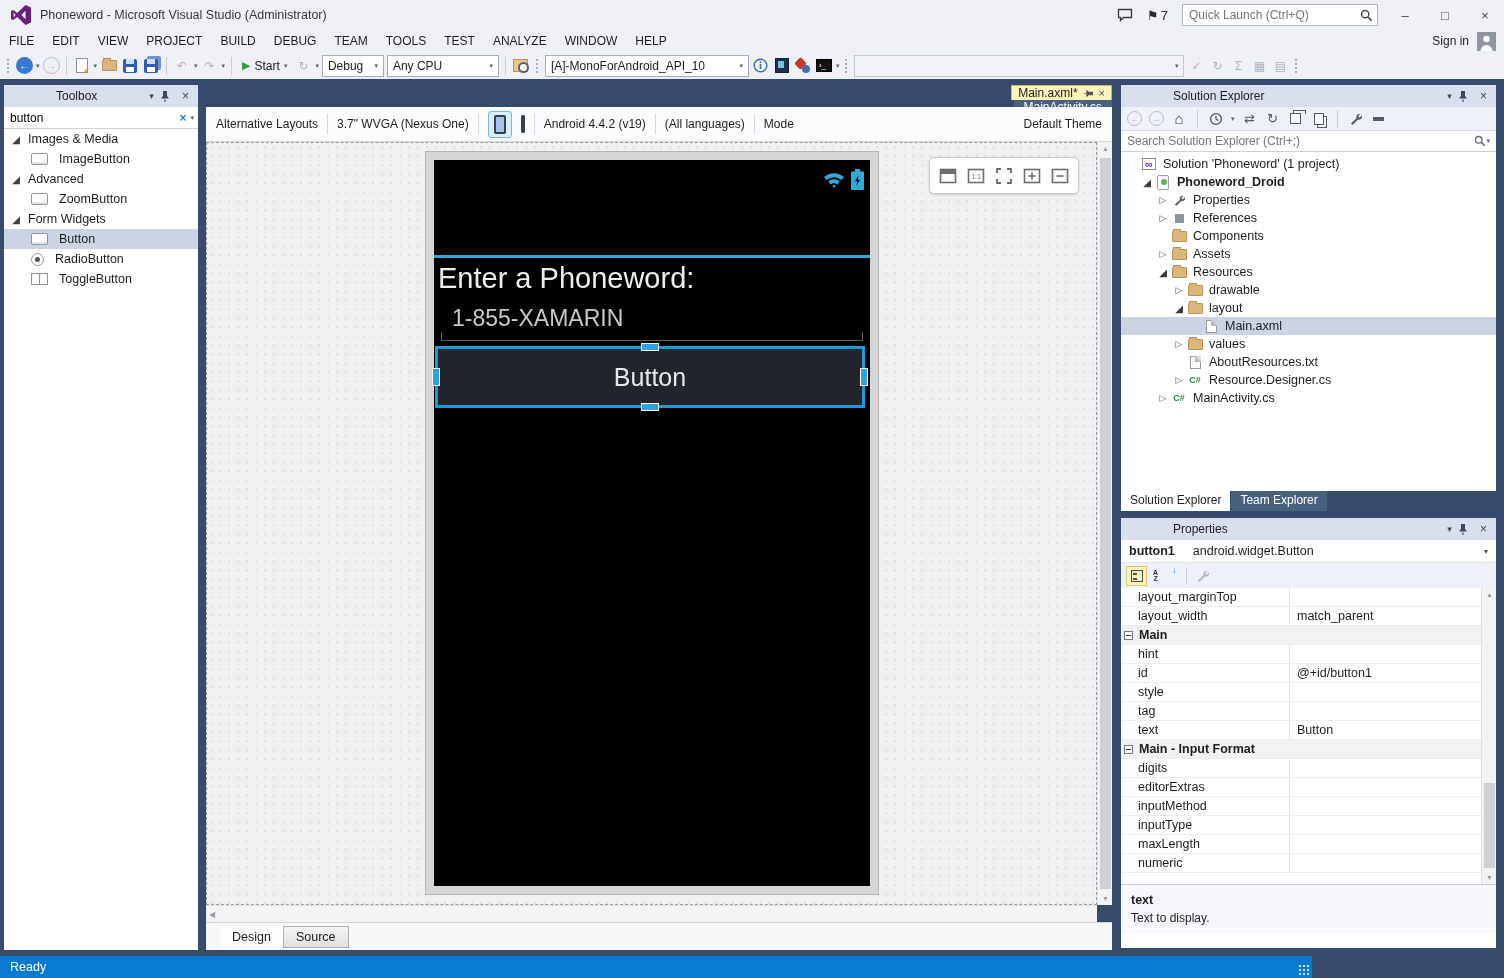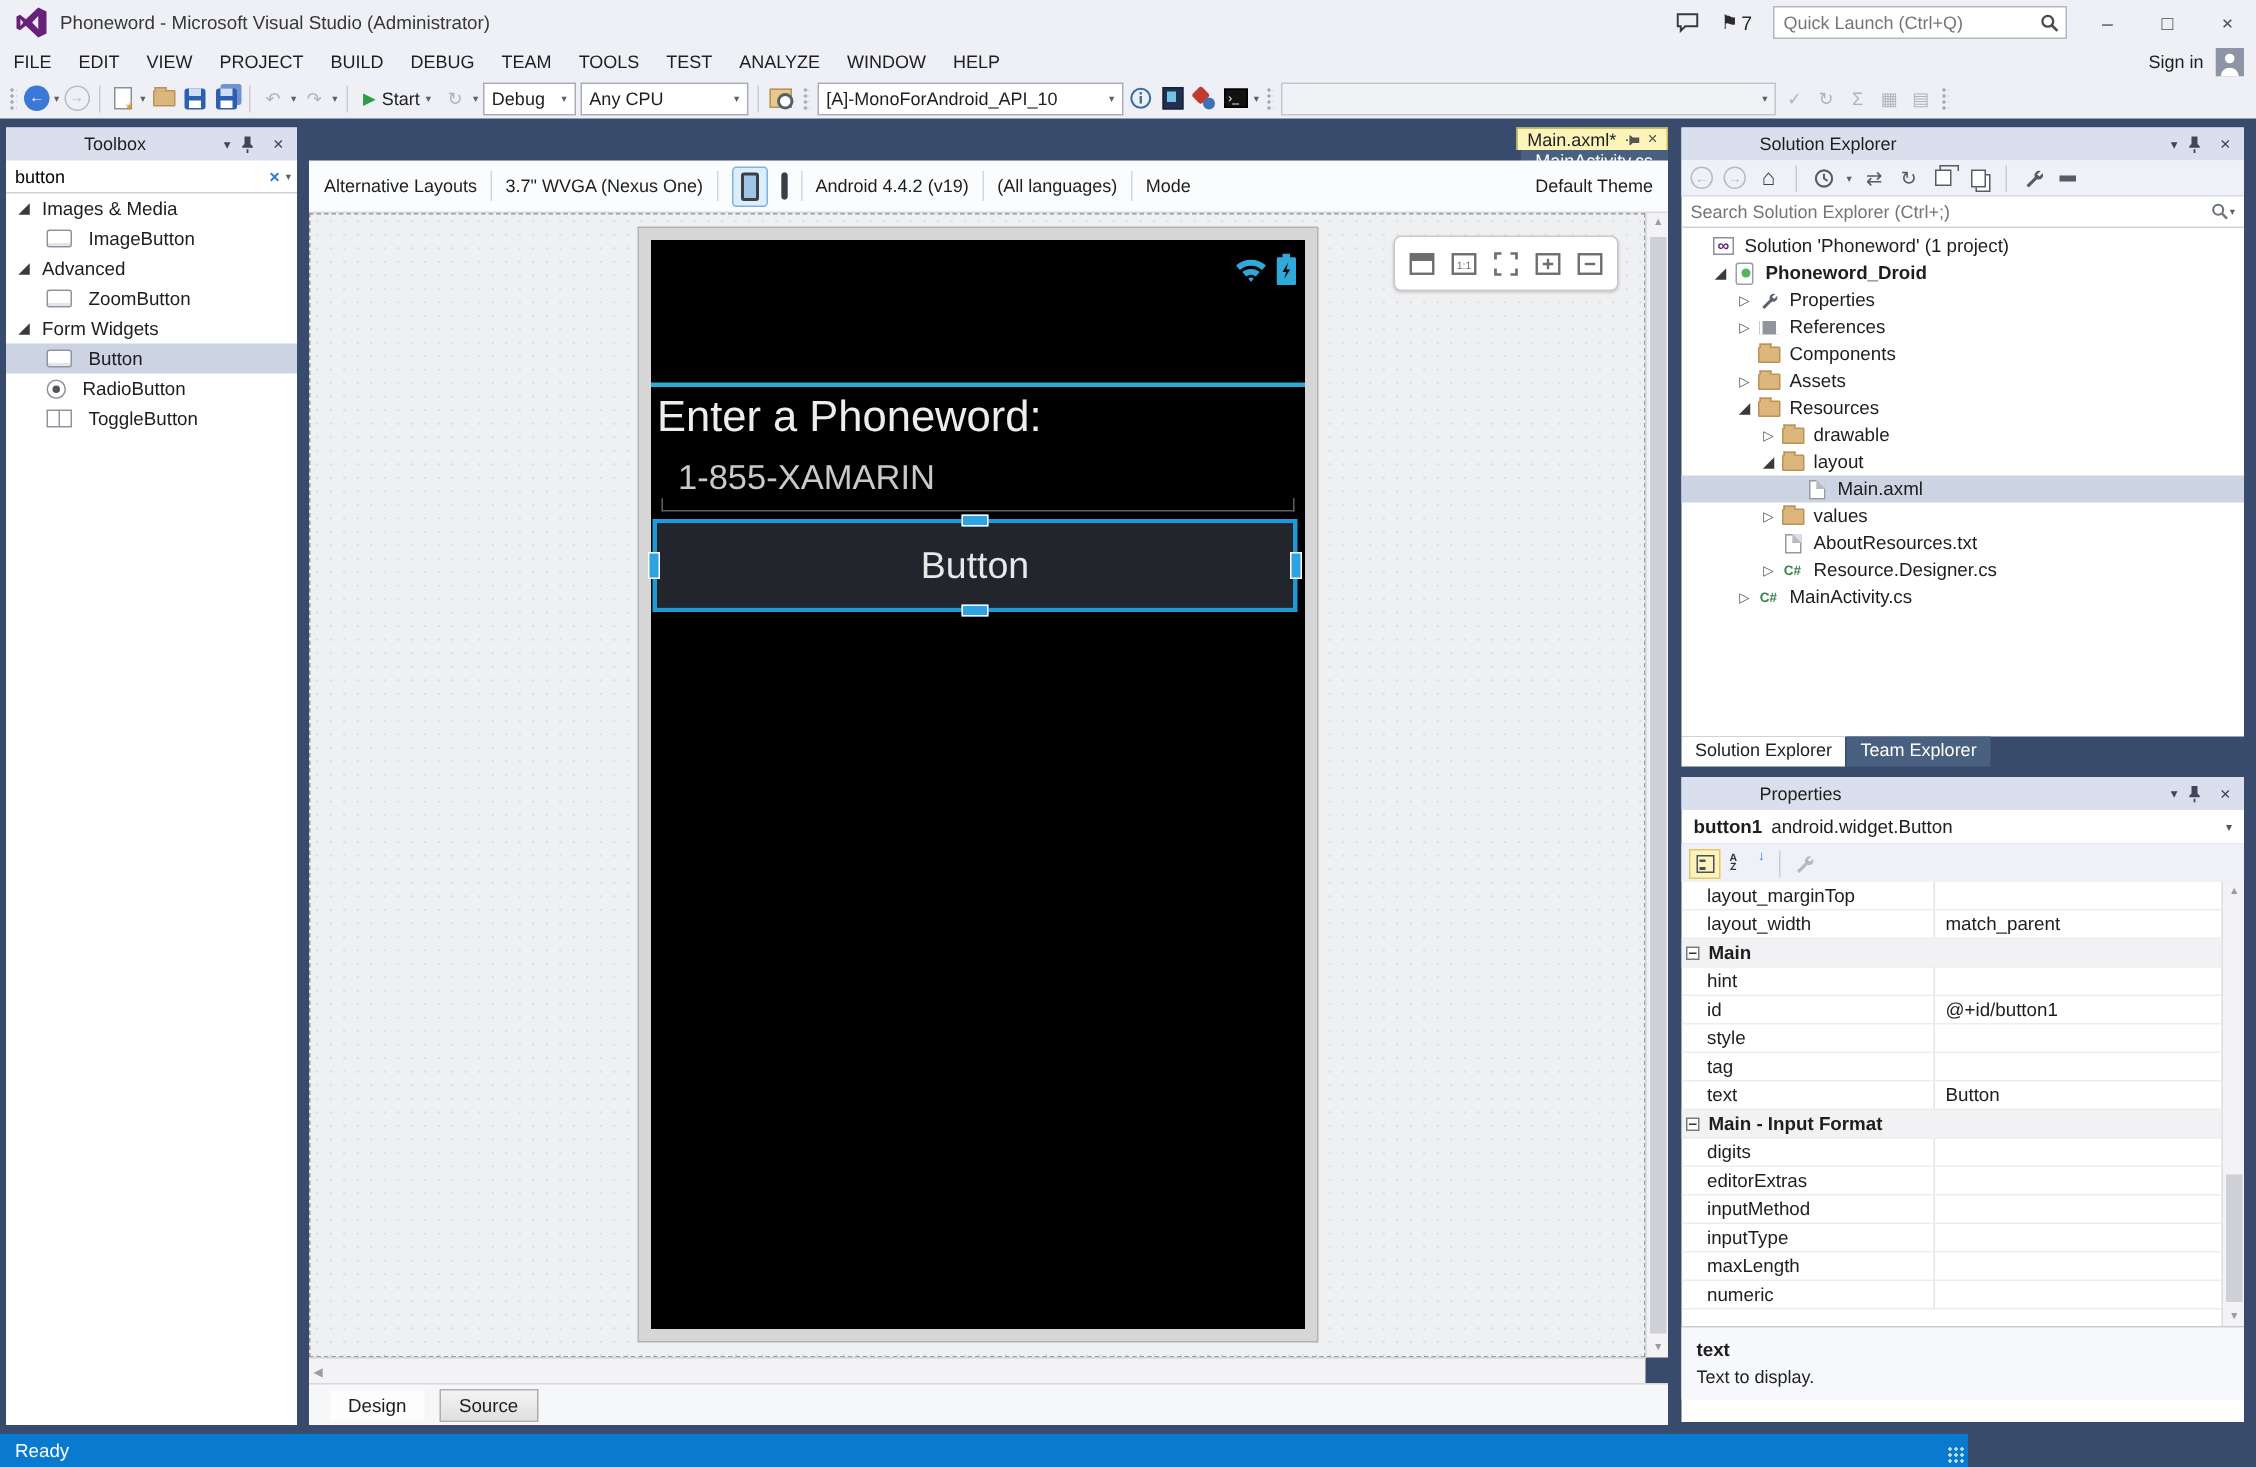--- a/index.html
+++ b/index.html
@@ -88,21 +88,21 @@
   .p-portrait { width:12px; height:19px; border:2px solid #3a3e45; border-radius:2px; background:#9fc6e8; }
   .p-landscape { width:20px; height:13px; border:2px solid #3a3e45; border-radius:2px; background:#6a6f77; }
   .dtheme { margin-left:auto; }
 
   .canvas { position:absolute; left:0; top:57px; width:891px; height:763px; background:#eff0f2; background-image:radial-gradient(#dadbe0 1px, transparent 1px); background-size:9px 9px; border:1px dashed #9b9b9b;padding-left:28px; }
   .vscroll { position:absolute; right:0; top:57px; width:15px; height:763px; background:#f3f3f5; border-left:1px solid #dfe0e4; }
   .vthumb { position:absolute; left:2px; top:16px; bottom:16px; width:11px; background:#cfd0d6; }
   .sarrow { position:absolute; left:0; width:15px; text-align:center; font-size:7px; color:#9a9ca3; }
   .hscroll { position:absolute; left:0; top:820px; width:891px; height:17px; background:#f3f3f5; border-top:1px solid #dfe0e4; display:flex; align-items:center; }
   .hscroll .la { color:#9a9ca3; font-size:8px; padding-left:3px; }
-  .btabrow { position:absolute; left:0; top:837px; width:906px; height:28px; background:#f6f7f9; border-top:1px solid #d6d7db; display:flex; align-items:center; padding-left:14px; gap:10px; }
+  .btabrow { position:absolute; left:0; top:837px; width:906px; height:28px; background:#f6f7f9; border-top:1px solid #d6d7db; display:flex; align-items:center; padding-left:14px; gap:0; }
   .btab { font-size:12.5px; padding:3px 12px; }
   .btab.active { background:#fdfdfd; }
   .btab.srcbtn { background:linear-gradient(#f4f4f4,#dfdfdf); border:1px solid #aeaeae; }
 
   
   .phone { position:absolute; left:219px; top:9px; width:452px; height:742px; background:#000; border:8px solid #d6d6d6; box-shadow:0 0 0 1px #b3b3b3; }
   .pstatus { position:absolute; top:4px; right:6px; display:flex; align-items:flex-end; gap:5px; height:26px; }
   .p-blueline { position:absolute; left:0; top:95px; width:100%; height:3px; background:#2fa9d8; }
   .p-label { position:absolute; left:4px; top:102px; font-size:29px; color:#ededed; }
   .p-input { position:absolute; left:18px; top:145px; font-size:23px; color:#c9c9c9; }
@@ -141,21 +141,21 @@
   .androidicon::after { content:""; position:absolute; left:2.5px; top:3px; width:6px; height:6px; border-radius:50%; background:#57b45e; }
   .refsicon { width:13px; height:9px; background:#8f959f; box-shadow:inset 2px 0 0 #fff, inset -2px 0 0 #fff; }
 
   .setabs { position:absolute; left:1121px; top:491px; height:22px; display:flex; align-items:flex-start; gap:1px; }
   .setab { font-size:12px; padding:2px 9px 4px; }
   .setab.active { background:#fff; }
   .setab.inactive { background:#4a6080; color:#fff; }
 
   
   #props { left:1121px; top:518px; width:375px; height:430px; }
-  .objrow { height:23px; display:flex; align-items:center; padding:0 8px; gap:6px; border-bottom:1px solid #e4e7ee; font-size:12.5px; }
+  .objrow { height:23px; display:flex; align-items:center; padding:0 8px; gap:18px; border-bottom:1px solid #e4e7ee; font-size:12.5px; }
   .objname { font-weight:bold; }
   .objchev { margin-left:auto; font-size:8px; color:#555; }
   .ptoolbar { height:25px; background:#eef1f8; display:flex; align-items:center; gap:6px; padding-left:5px; }
   .caticonwrap { width:21px; height:20px; background:#fdf3bd; border:1px solid #e2c76d; display:flex; align-items:center; justify-content:center; }
   .caticon { width:12px; height:12px; background:linear-gradient(#fff,#fff); border:1px solid #4a4f58; background-image:repeating-linear-gradient(#4a4f58 0 2px, transparent 2px 5px); background-size:4px 100%; background-position:1px 2px; background-repeat:no-repeat; }
   .azicon { display:flex; flex-direction:column; font-size:7px; font-weight:bold; line-height:6px; color:#333; align-items:center; }
   .azarrow { color:#2d7fd4; font-size:9px; margin-left:8px; margin-top:-11px; }
   .pgrid { position:relative; height:297px; overflow:hidden; border-bottom:1px solid #c9cdd8; }
   .prow { height:19px; display:flex; align-items:center; border-bottom:1px solid #ededf0; font-size:12.5px; }
   .pname { width:168px; padding-left:17px; overflow:hidden; white-space:nowrap; }

